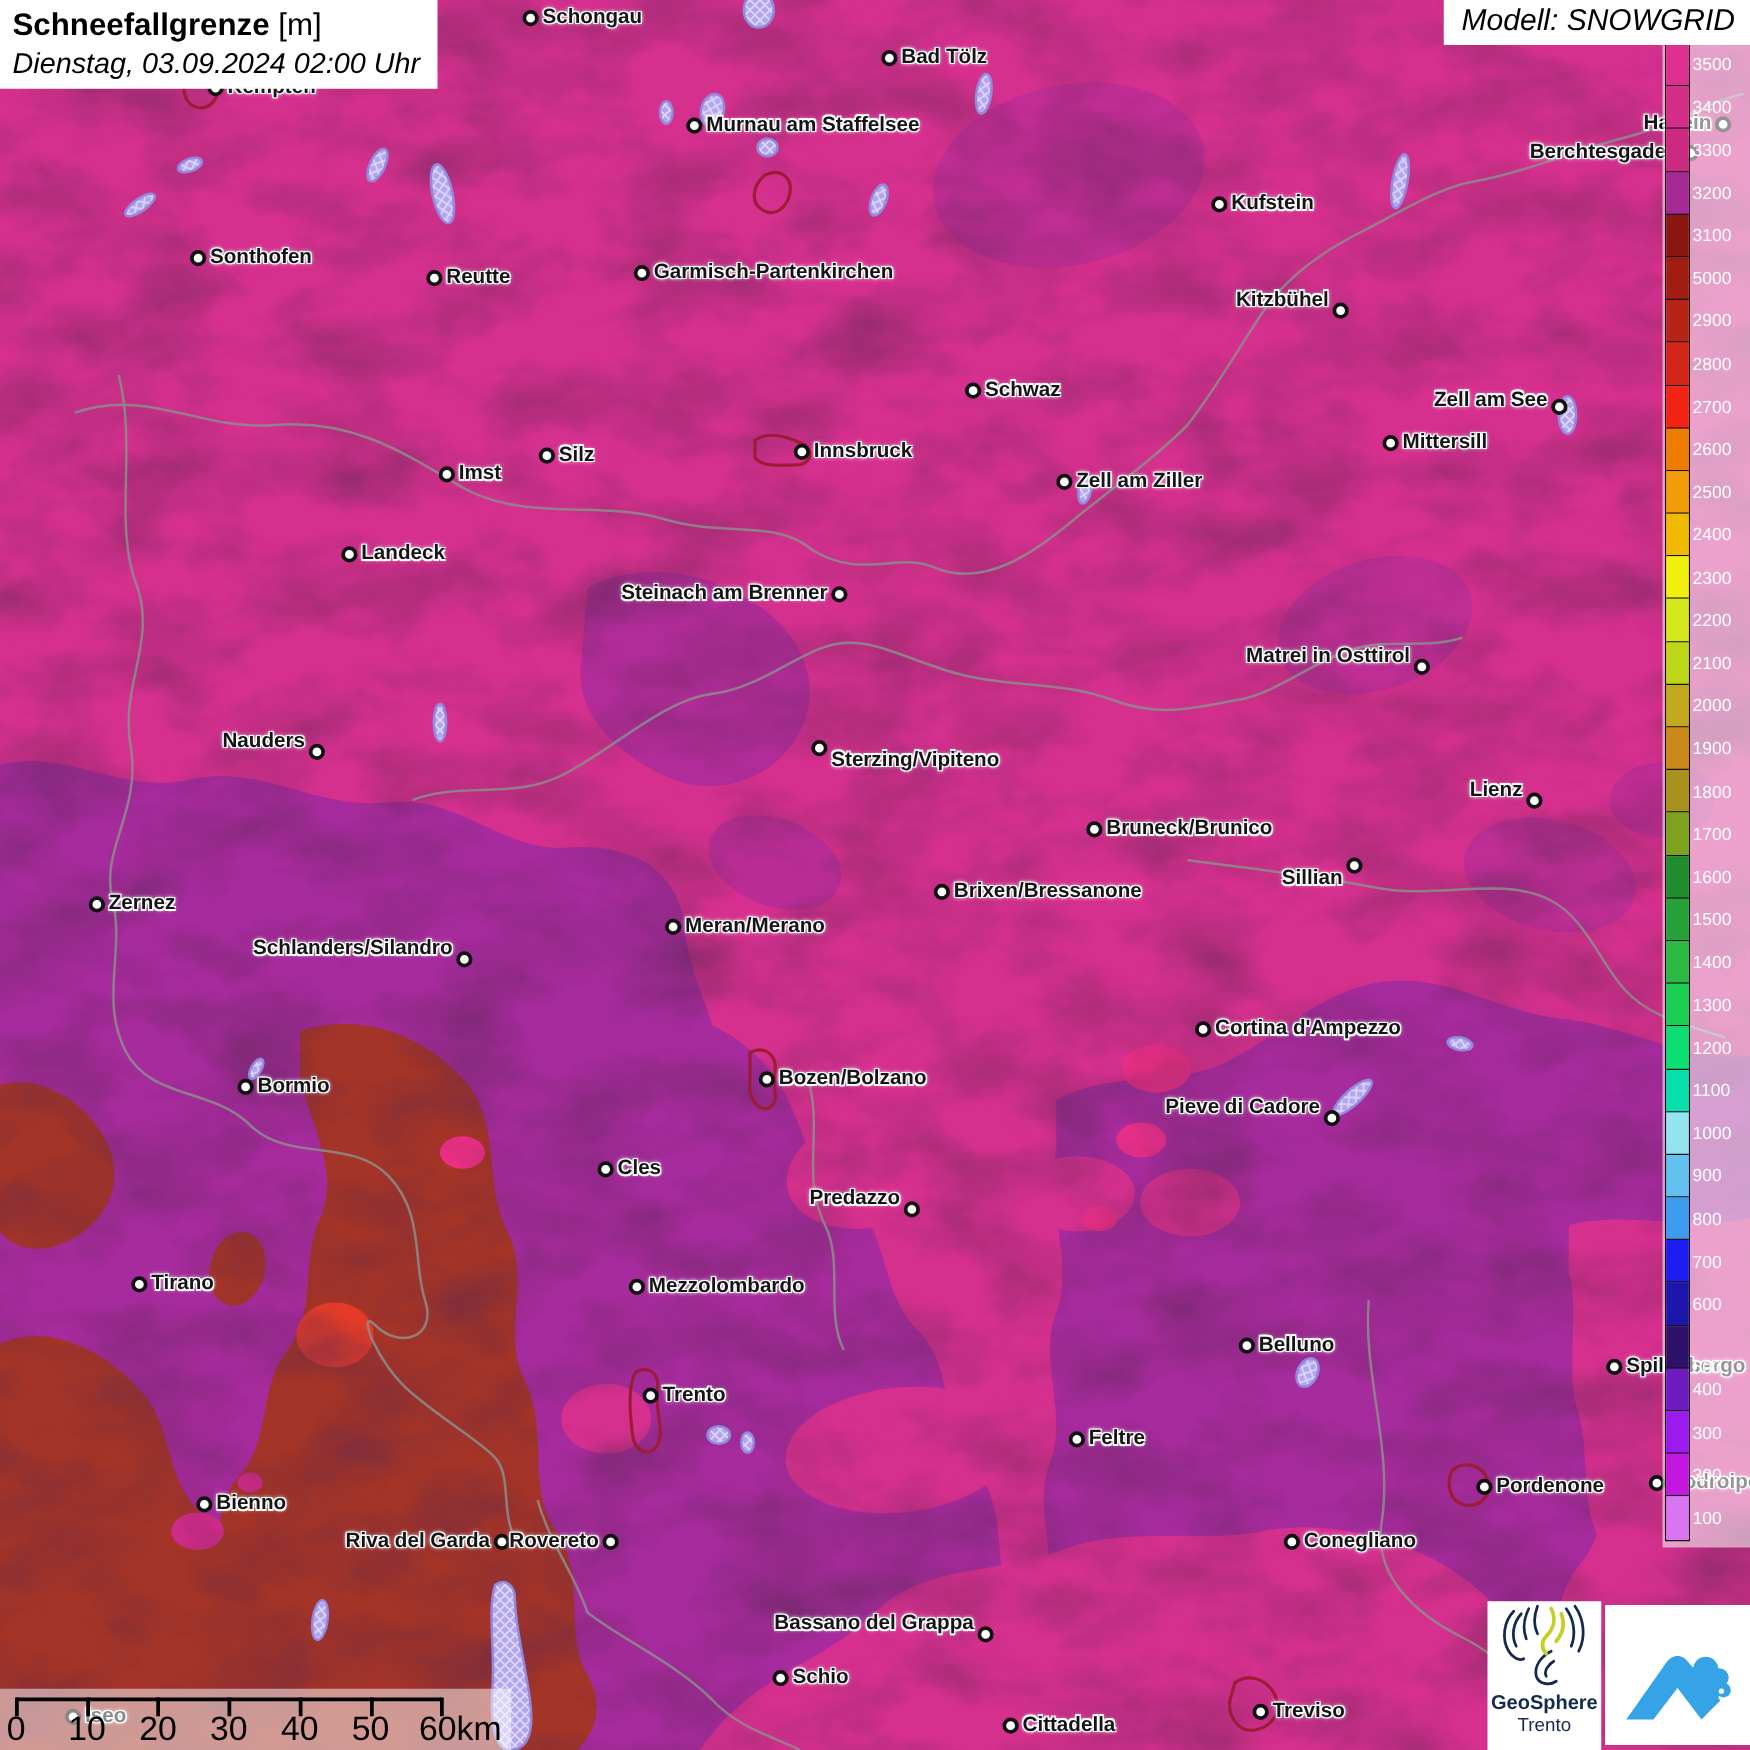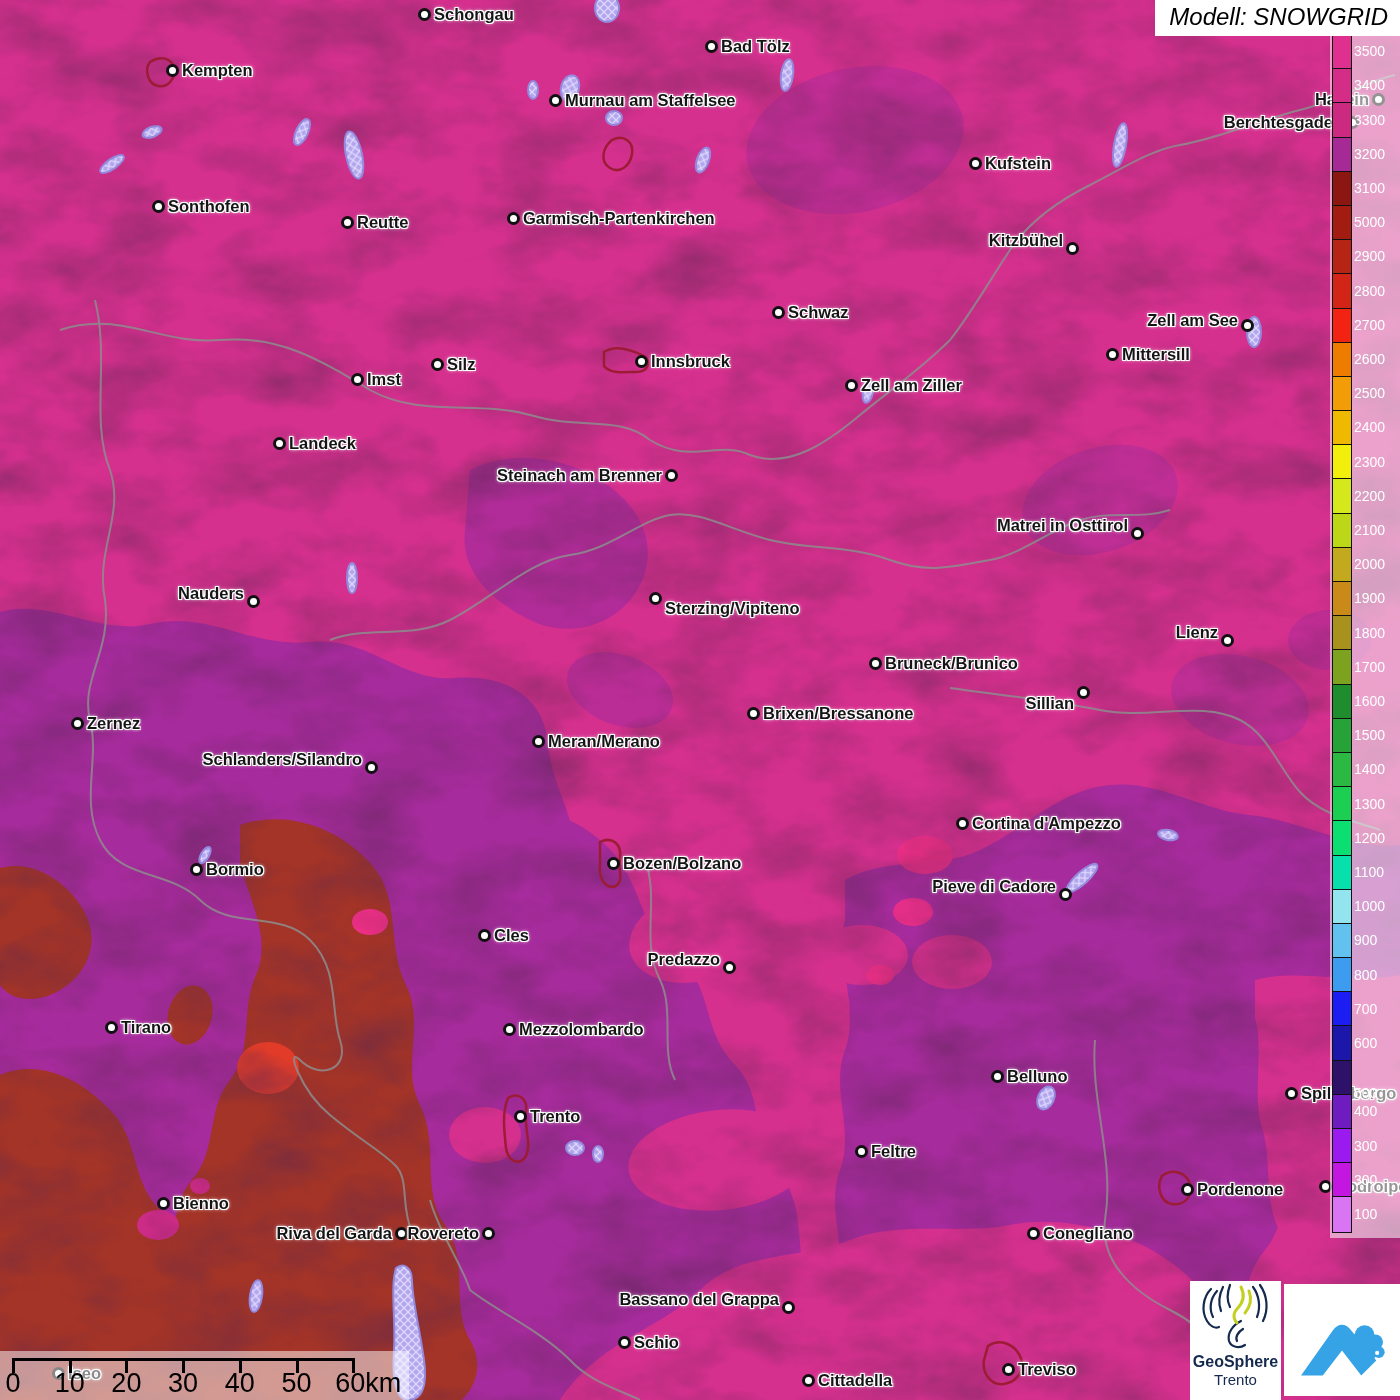--- a/index.html
+++ b/index.html
@@ -268,20 +268,27 @@
       <div class="city-dot" style="left: 624px; top: 1342px;"></div>
       <div class="city-label" style="top: 1342px; left: 634px;">Schio</div>
       <div class="city-dot" style="left: 1008px; top: 1369px;"></div>
       <div class="city-label" style="top: 1369px; left: 1018px;">Treviso</div>
       <div class="city-dot" style="left: 808px; top: 1380px;"></div>
       <div class="city-label" style="top: 1380px; left: 818px;">Cittadella</div>
       <div class="city-dot" style="left: 58px; top: 1373px;"></div>
       <div class="city-label" style="top: 1373px; left: 68px;">Iseo</div>
     </div>
 
+  <div class="title-box">
+    <div class="t1">
+      <span>Schneefallgrenze</span>
+      <span class="unit">[m]</span>
+    </div>
+    <div class="t2">Dienstag, 03.09.2024 02:00 Uhr</div>
+  </div>
 
   <div class="model-box">Modell: SNOWGRID</div>
 
   <div id="colorbar">
     <div id="cb-bar">
         <div class="cb-seg" style="height: 34.2px; background: rgb(223, 48, 144);"></div>
         <div class="cb-seg" style="height: 34.2px; background: rgb(211, 45, 136);"></div>
         <div class="cb-seg" style="height: 34.2px; background: rgb(204, 42, 128);"></div>
         <div class="cb-seg" style="height: 34.2px; background: rgb(166, 42, 150);"></div>
         <div class="cb-seg" style="height: 34.2px; background: rgb(140, 23, 18);"></div>

